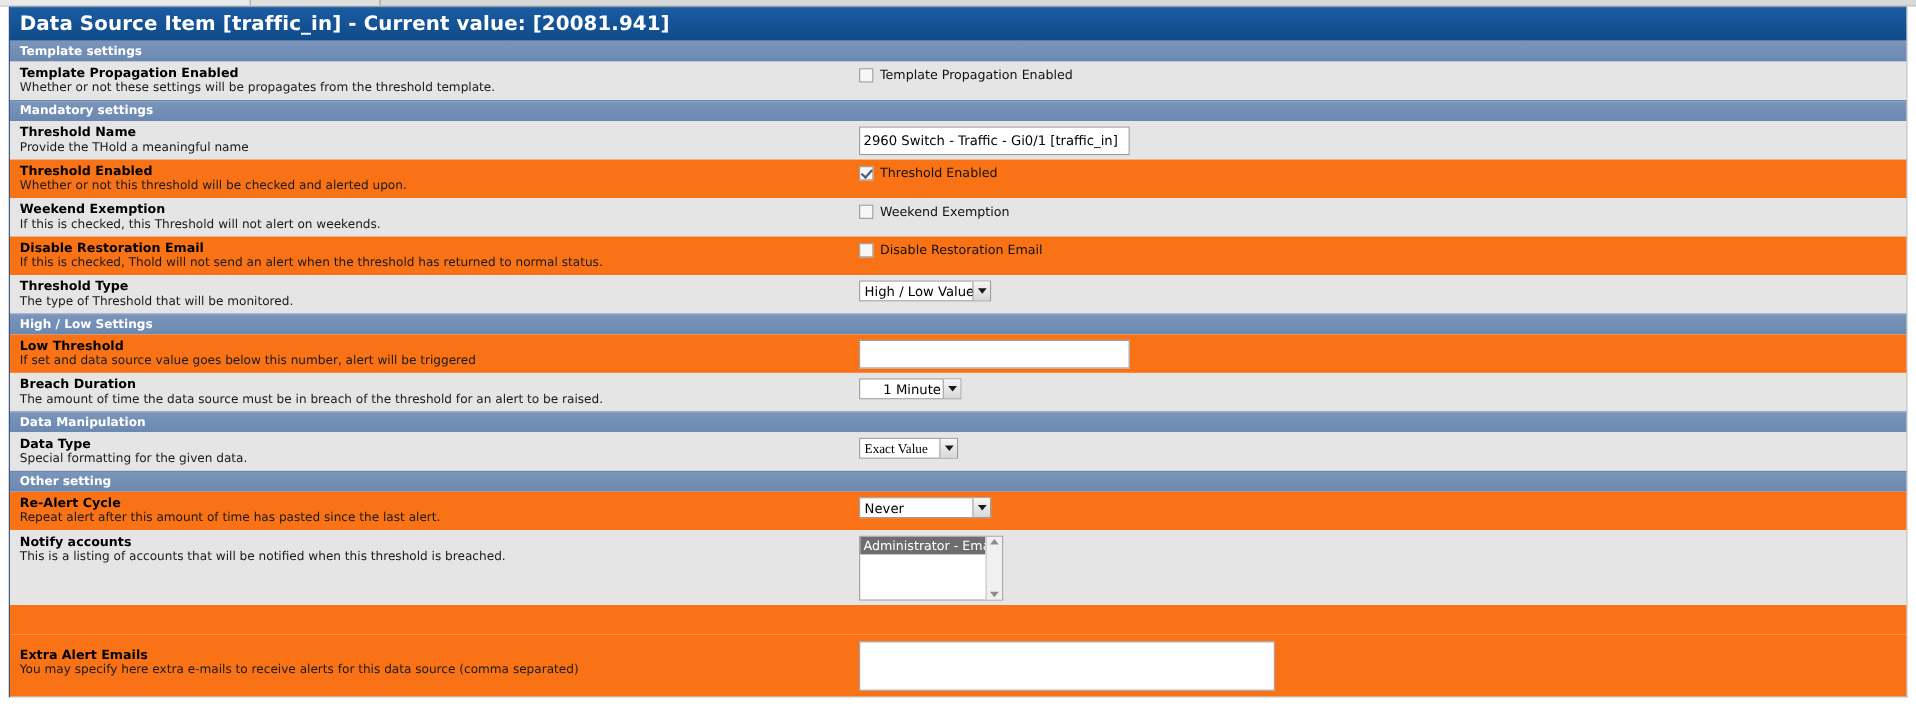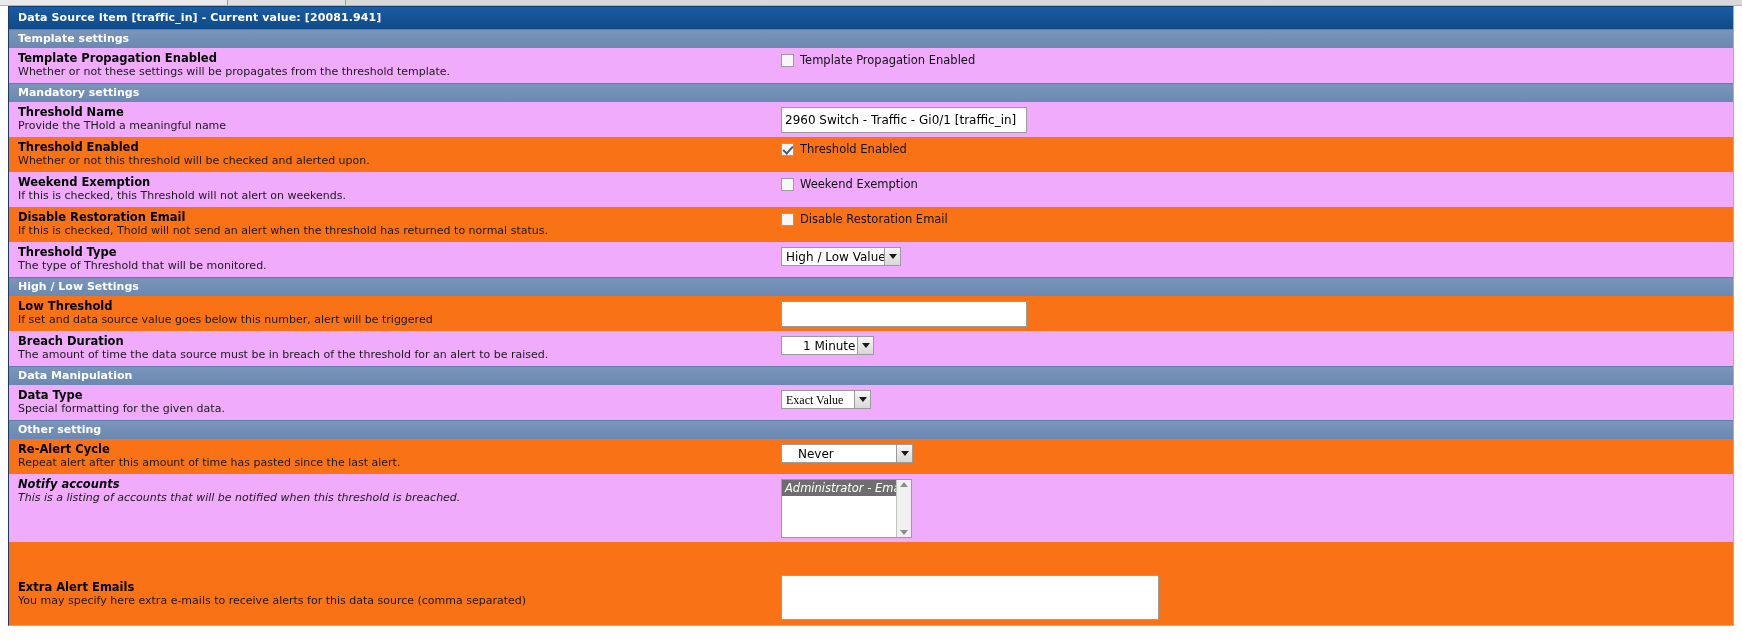--- a/index.html
+++ b/index.html
@@ -30,21 +30,21 @@
   .form-shell {
     border-left: 1px solid #1b3a6b;
     border-right: 1px solid #aeaeae;
     border-bottom: 1px solid #aeaeae;
   }
 
   .title-bar {
     background: #11508f;
     background: linear-gradient(to bottom, #1a5ba3 0%, #0f4b88 100%);
     color: #ffffff;
-    font-size: 11px;
+    font-size: 18px;
     font-weight: bold;
     padding: 4px 0 5px 9px;
     letter-spacing: 0.1px;
     border-top: 1px solid #0c3f74;
     white-space: nowrap;
   }
 
   .section-header {
     background: #6f8cb4;
     background: linear-gradient(to bottom, #7b95ba 0%, #6a88b1 100%);
@@ -55,21 +55,21 @@
     white-space: nowrap;
     border-top: 1px solid #5f7da8;
   }
 
   .row {
     display: flex;
     align-items: flex-start;
     min-height: 27px;
   }
   .row.shade-a { background: #f97316; }
-  .row.shade-b { background: #f0abfc; }
+  .row.shade-b { background: #e5e5e5; }
 
   .cell-label {
     width: 772px;
     flex: 0 0 772px;
     padding: 4px 0 4px 9px;
     color: #000000;
   }
   .lbl-title {
     font-size: 11.5px;
     font-weight: bold;
@@ -154,21 +154,21 @@
   }
   .arrow-down {
     width: 0; height: 0;
     border-left: 4px solid transparent;
     border-right: 4px solid transparent;
     border-top: 5px solid #1a1a1a;
   }
   .select.w-thrtype .sel-text { width: 102px; }
   .select.w-breach .sel-text { width: 58px; margin-left: 17px; }
   .select.w-datatype .sel-text { width: 72px; font-family: Liberation Serif, serif; }
-  .select.w-realert .sel-text { width: 102px; margin-left: 12px; }
+  .select.w-realert .sel-text { width: 102px; }
 
   
   .listbox {
     width: 131px;
     height: 59px;
     border: 1px solid #9b9b9b;
     background: #ffffff;
     display: flex;
     position: relative;
   }
@@ -212,21 +212,21 @@
 
   
   .textarea-box {
     width: 378px;
     height: 45px;
     border: 1px solid #a09a9a;
     background: #ffffff;
     position: relative;
   }
   .spacer-row { height: 17px; }
-  .tall-pad { min-height: 55px; font-style: italic; }
+  .tall-pad { min-height: 55px; }
 </style>
 </head>
 <body>
 
 <div class="browser-chrome">
   <div class="chrome-tab"></div>
   <div class="chrome-tab second"></div>
   <div class="chrome-rest"></div>
 </div>
 

